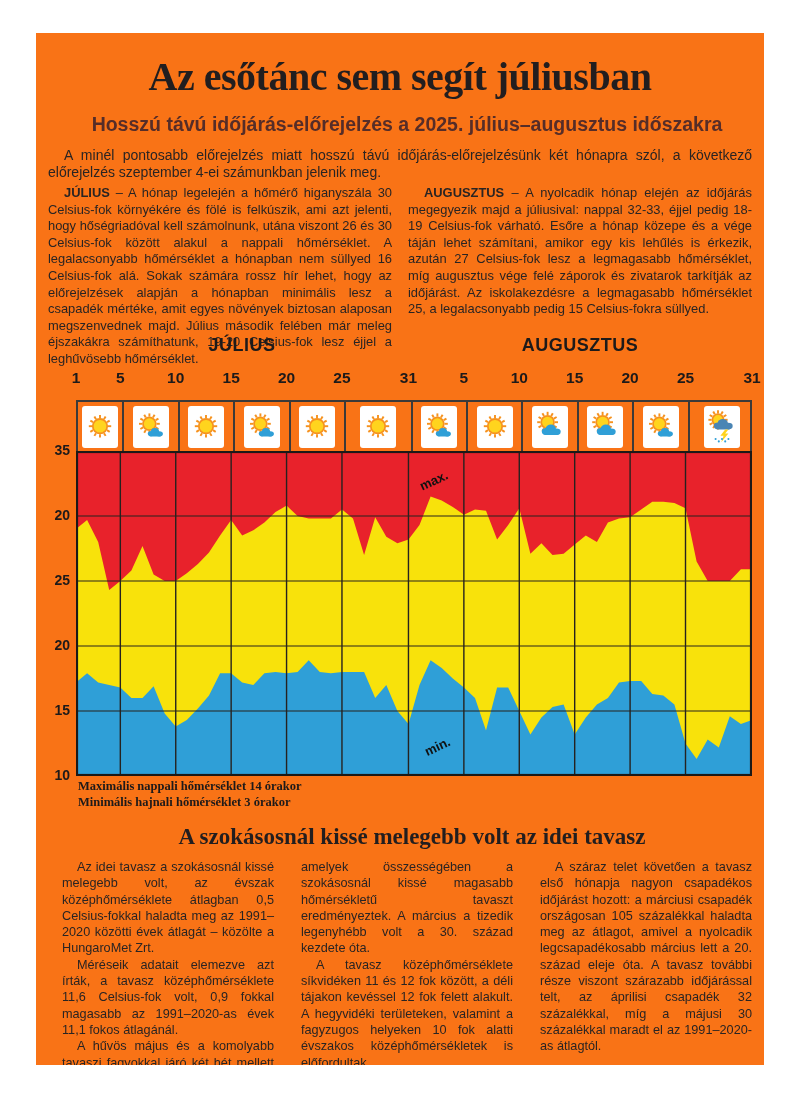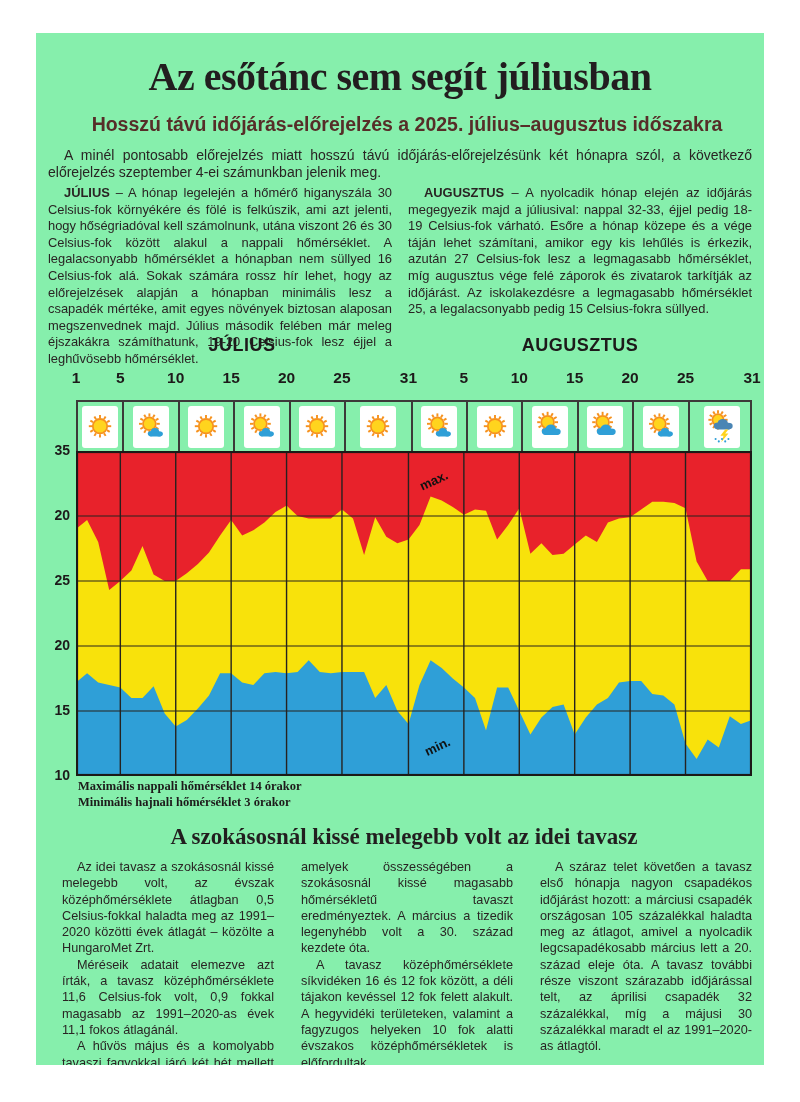--- a/index.html
+++ b/index.html
@@ -1,36 +1,36 @@
 <!DOCTYPE html>
 <html lang="hu"><head>
 <meta charset="utf-8">
 <style>
   html,body{margin:0;padding:0;background:#ffffff;}
   body{width:800px;font-family:"Liberation Sans",sans-serif;-webkit-font-smoothing:antialiased;}
-  .page{position:relative;margin:33px 36px 37px 36px;width:728px;height:1032px;background:#86efac;color:#292423;overflow:hidden;}
+  .page{position:relative;margin:33px 36px 37px 36px;width:728px;height:1032px;background:#f97316;color:#292423;overflow:hidden;}
   .abs{position:absolute;}
   .page-title{top:20px;left:0;width:728px;text-align:center;font-family:"Liberation Serif",serif;font-weight:bold;font-size:40px;letter-spacing:-0.5px;color:#221e1f;}
   .page-subtitle{top:80px;left:7px;width:728px;text-align:center;font-weight:bold;font-size:19.5px;color:#562d28;}
   .intro{top:114px;left:12px;width:704px;font-size:14px;line-height:16.5px;text-align:justify;text-indent:16px;}
   .fc-row{top:152px;left:12px;width:704px;display:flex;gap:16px;}
   .fc-col{flex:1;font-size:12.9px;line-height:16.6px;text-align:justify;}
   .fc-col p{margin:0;text-indent:16px;}
   .lead{font-weight:bold;}
   .credit{margin-top:12px;font-style:italic;text-align:right;text-indent:0 !important;font-size:12.9px;}
   .month-label{top:302px;font-weight:bold;font-size:18px;text-align:center;color:#1d1a1a;letter-spacing:.5px;}
   .tick-label{top:336px;width:44px;margin-left:-22px;text-align:center;font-weight:bold;font-size:15.5px;color:#1d1a1a;}
   .icon-strip{top:367px;left:40px;width:676px;height:51px;box-sizing:border-box;border:2px solid #3c3a39;border-bottom:none;}
   .icon-cell{position:absolute;top:0;height:49px;box-sizing:border-box;display:flex;align-items:center;justify-content:center;}
   .icon-cell.sep{border-left:2px solid #3c3a39;}
   .icon-card{width:36px;height:42px;background:#ffffff;border-radius:3px;display:flex;align-items:center;justify-content:center;}
   .ylab{width:30px;left:4px;text-align:right;font-weight:bold;font-size:14px;color:#1d1a1a;}
   .curve-note{font-weight:bold;font-size:13px;color:#111;transform:rotate(-25deg);}
   .legend{top:745px;left:42px;font-weight:bold;font-size:12.5px;line-height:16px;color:#1d1a1a;font-family:Liberation Serif, serif;}
-  .spring-title{top:791px;left:4px;width:728px;text-align:center;font-family:"Liberation Serif",serif;font-weight:bold;font-size:23px;color:#221e1f;}
+  .spring-title{top:791px;left:12px;width:728px;text-align:center;font-family:"Liberation Serif",serif;font-weight:bold;font-size:23px;color:#221e1f;}
   .sp-row{top:826px;left:12px;width:704px;display:flex;gap:13px;}
   .sp-col{flex:1;font-size:12.7px;line-height:16.3px;text-align:justify;margin-left:14px;}
   .sp-col p{margin:0;}
   .sp-col p.ind{text-indent:15px;}
 </style>
 </head>
 <body>
 
 <div class="page">
 
@@ -387,21 +387,21 @@
   <div class="abs spring-title">A szokásosnál kissé melegebb volt az idei tavasz</div>
 
   <div class="abs sp-row">
     <div class="sp-col" id="sp-col1">
         <p class="ind">Az idei tavasz a szokásosnál kissé melegebb volt, az évszak középhőmérséklete átlagban 0,5 Celsius-fokkal haladta meg az 1991–2020 közötti évek átlagát – közölte a HungaroMet Zrt.</p>
         <p class="ind">Méréseik adatait elemezve azt írták, a tavasz középhőmérséklete 11,6 Celsius-fok volt, 0,9 fokkal magasabb az 1991–2020-as évek 11,1 fokos átlagánál.</p>
         <p class="ind">A hűvös május és a komolyabb tavaszi fagyokkal járó két hét mellett több tartósan átlag feletti hőmérsékletű időszak is volt,</p>
       </div>
     <div class="sp-col" id="sp-col2">
         <p>amelyek összességében a szokásosnál kissé magasabb hőmérsékletű tavaszt eredményeztek. A március a tizedik legenyhébb volt a 30. század kezdete óta.</p>
-        <p class="ind">A tavasz középhőmérséklete síkvidéken 16 és 12 fok között, a déli tájakon kevéssel 12 fok felett alakult. A hegyvidéki területeken, valamint a fagyzugos helyeken 10 fok alatti évszakos középhőmérsékletek is előfordultak.</p>
+        <p class="ind">A tavasz középhőmérséklete síkvidéken 11 és 12 fok között, a déli tájakon kevéssel 12 fok felett alakult. A hegyvidéki területeken, valamint a fagyzugos helyeken 10 fok alatti évszakos középhőmérsékletek is előfordultak.</p>
         <p class="ind">Az évszak csapadékösszege az előzetes adatok alapján átlagban 143,2 milliméter</p>
       </div>
     <div class="sp-col" id="sp-col3">
         <p class="ind">A száraz telet követően a tavasz első hónapja nagyon csapadékos időjárást hozott: a márciusi csapadék országosan 105 százalékkal haladta meg az átlagot, amivel a nyolcadik legcsapadékosabb március lett a 20. század eleje óta. A tavasz további része viszont szárazabb időjárással telt, az áprilisi csapadék 32 százalékkal, míg a májusi 30 százalékkal maradt el az 1991–2020-as átlagtól.</p>
       </div>
   </div>
 
 </div>
 
 </body></html>

